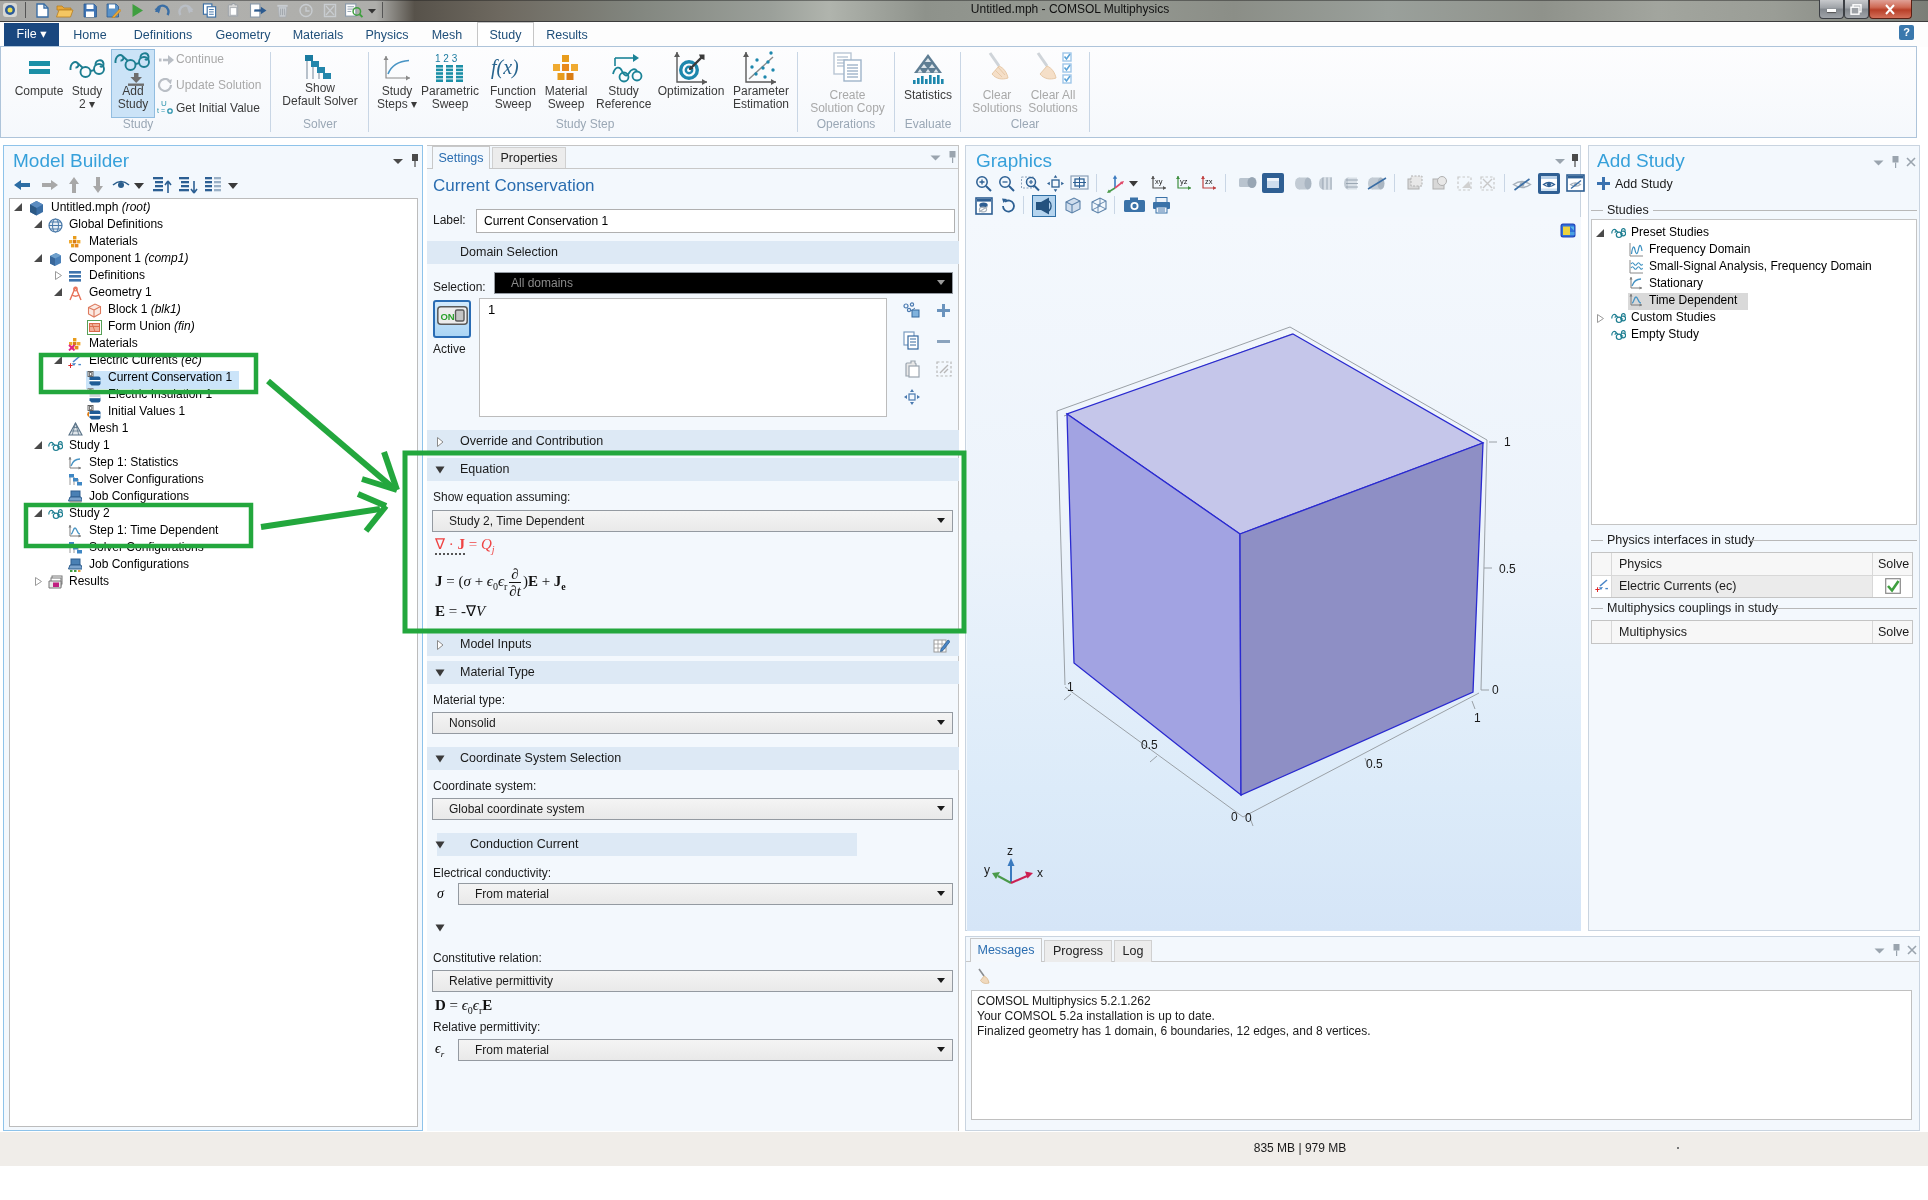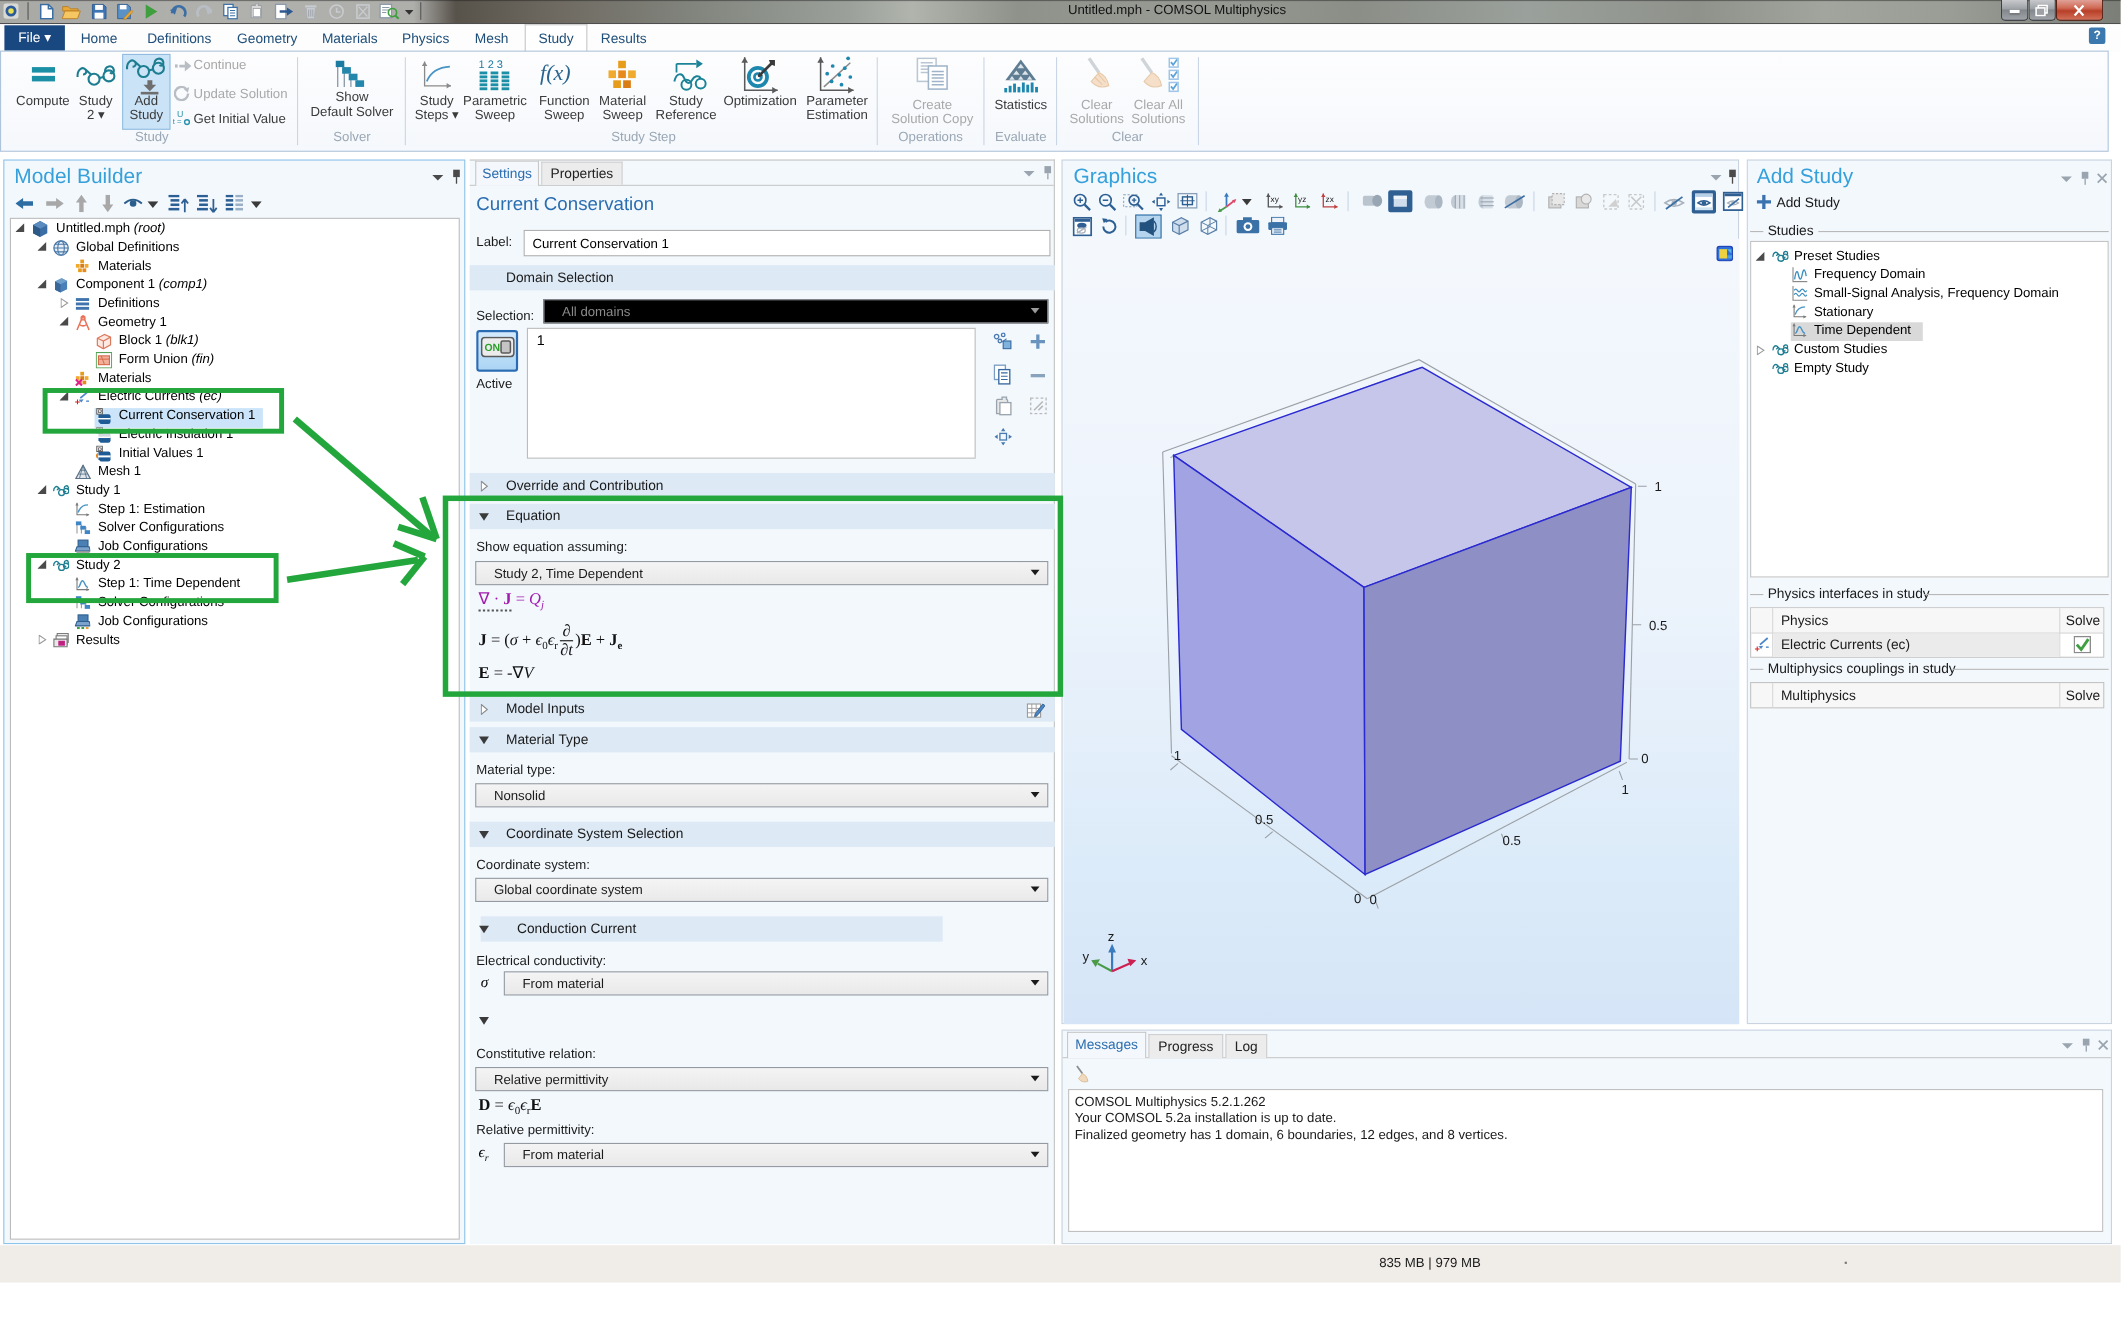--- a/index.html
+++ b/index.html
@@ -593,21 +593,21 @@
         <path d="M7.5 1 L14 13 H1 Z" fill="#dfe5ea" stroke="#5a7388" stroke-width="1.1"></path>
         <path d="M7.5 1 L4.2 13 M7.5 1 L10.8 13 M3.5 9 h8 M5 5.5 h5" stroke="#5a7388" stroke-width="0.8" fill="none"></path>
       </svg>
 <div class="tree-row" style="left:60px;top:239.5px;">Study 1</div>
 <svg class="abs" style="left:25px;top:243px;" width="9" height="9" viewBox="0 0 9 9">
         <path d="M8 0 v8 h-8 z" fill="#4a4a4a"></path>
       </svg>
 <svg class="abs" style="left:39px;top:240.5px;" width="15" height="15" viewBox="0 0 15 15">
         <use href="#sym-glasses"></use>
       </svg>
-<div class="tree-row" style="left:80px;top:256.5px;">Step 1: Estimation</div>
+<div class="tree-row" style="left:80px;top:256.5px;">Step 1: Statistics</div>
 <svg class="abs" style="left:59px;top:258px;" width="14" height="14" viewBox="0 0 14 14">
         <use href="#sym-axcurve"></use>
       </svg>
 <div class="tree-row" style="left:80px;top:273.5px;">Solver Configurations</div>
 <svg class="abs" style="left:59px;top:275px;" width="14" height="14" viewBox="0 0 14 14">
         <use href="#sym-solver"></use>
       </svg>
 <div class="tree-row" style="left:80px;top:290.5px;">Job Configurations</div>
 <svg class="abs" style="left:59px;top:292px;" width="14" height="14" viewBox="0 0 14 14">
         <use href="#sym-job"></use>
@@ -716,21 +716,21 @@
 <div class="abs sechdr" style="left:0;top:312px;width:532px;height:23px;line-height:23px;"><span style="margin-left:33px;">Equation</span></div>
 <svg class="abs" style="left:8px;top:320px;" width="10" height="8" viewBox="0 0 10 8">
       <path d="M0.5 0.5 h9 l-4.5 7 z" fill="#3a3a3a"></path>
     </svg>
 <div class="abs lbl" style="left:6px;top:344px;">Show equation assuming:</div>
 <div class="abs combo" style="left:5px;top:364px;width:521px;height:22px;">
       <span class="ctext">Study 2, Time Dependent</span>
       <span class="caret"></span>
     </div>
 
-<div class="abs serif" id="eq1" style="left:8px;top:389px;font-size:15px;color:#a21caf;"><span style="border-bottom:2px dotted #555;padding-bottom:1px;">∇ · <b>J</b></span> = <i>Q<sub style="font-size:10px;">j</sub></i></div>
+<div class="abs serif" id="eq1" style="left:8px;top:389px;font-size:15px;color:#ef4444;"><span style="border-bottom:2px dotted #555;padding-bottom:1px;">∇ · <b>J</b></span> = <i>Q<sub style="font-size:10px;">j</sub></i></div>
 <div class="abs serif" id="eq2" style="left:8px;top:420px;font-size:15px;color:#111;"><b>J</b> = (<i>σ</i> + <i>ϵ</i><sub style="font-size:10px;">0</sub><i>ϵ</i><sub style="font-size:10px;">r</sub><span style="display:inline-block;vertical-align:middle;text-align:center;margin:0 2px;"><span style="display:block;border-bottom:1px solid #111;padding:0 2px;line-height:16px;"><i>∂</i></span><span style="display:block;line-height:16px;"><i>∂t</i></span></span>)<b>E</b> + <b>J</b><sub style="font-size:10px;"><b>e</b></sub></div>
 <div class="abs serif" id="eq3" style="left:8px;top:456px;font-size:15px;color:#111;"><b>E</b> = -∇<i>V</i></div>
 
 <div class="abs sechdr" style="left:0;top:487px;width:532px;height:23px;line-height:23px;"><span style="margin-left:33px;">Model Inputs</span></div>
 <svg class="abs" style="left:10px;top:494px;" width="7" height="10" viewBox="0 0 7 10">
       <path d="M0.5 0.5 l5.5 4.5 -5.5 4.5 z" fill="#fff" stroke="#8a8a8a" stroke-width="1"></path>
     </svg>
 <svg class="abs" style="left:506px;top:491px;" width="17" height="17" viewBox="0 0 17 17">
       <rect x="1" y="3" width="12" height="12" fill="#fff" stroke="#9a9a9a" stroke-width="1"></rect>
       <path d="M1 7 h12 M1 11 h12 M5 3 v12 M9 3 v12" stroke="#9a9a9a" stroke-width="0.8"></path>

